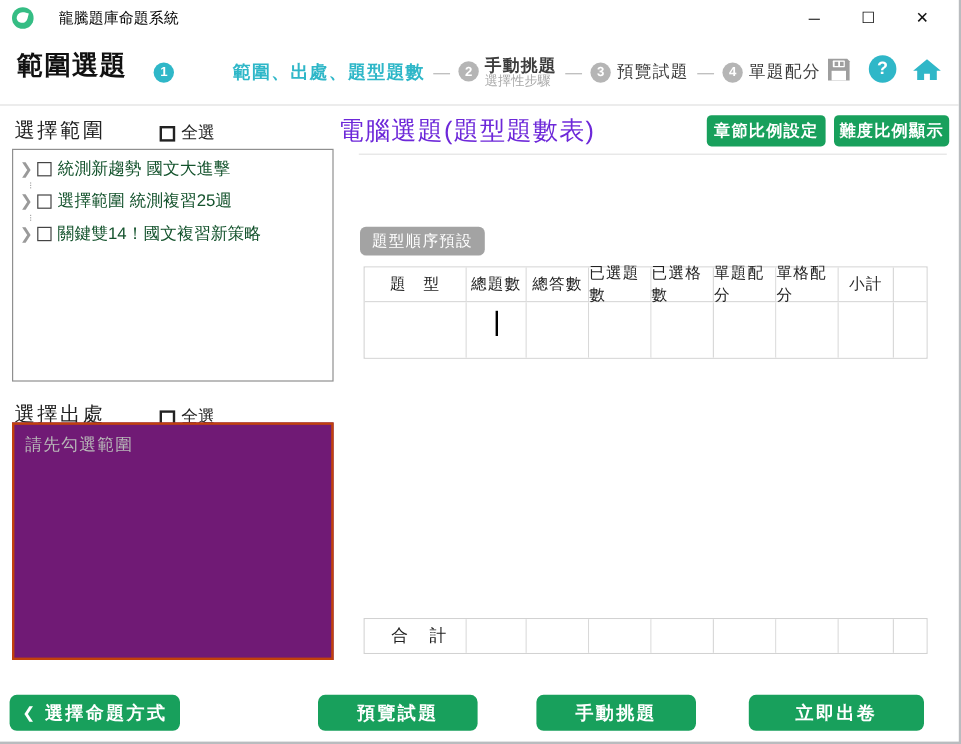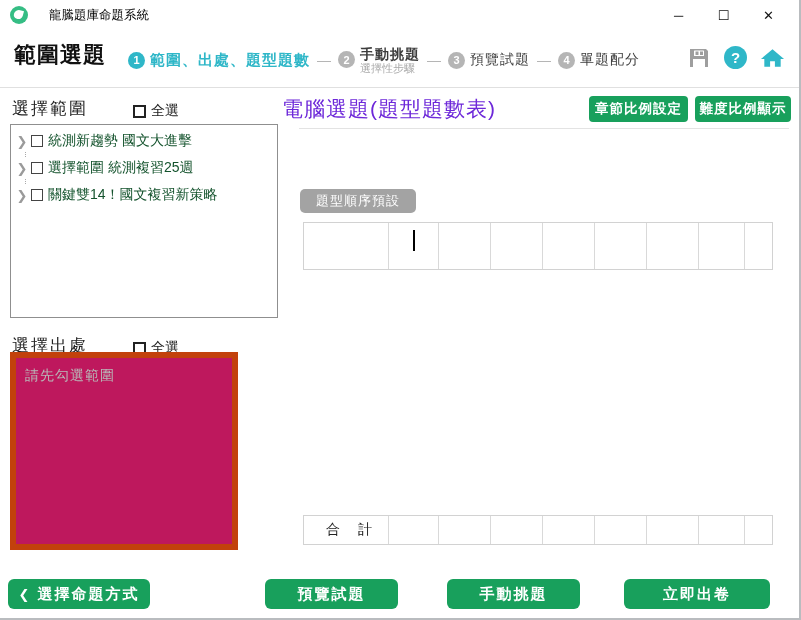--- a/index.html
+++ b/index.html
@@ -25,21 +25,21 @@
     font-size:13px; color:#111; cursor:default; }
 
   
   .page-title { position:absolute; left:14px; top:40px; font-size:22px; font-weight:bold; color:#111; letter-spacing:1px; }
   .steps { position:absolute; left:128px; top:40px; height:40px; display:flex; align-items:center; }
   .step { display:flex; align-items:center; }
   .step-circle { width:17px; height:17px; border-radius:50%; color:#fff; font-size:11px; font-weight:bold;
     display:flex; align-items:center; justify-content:center; margin-right:5px; flex:0 0 auto; }
   .step-circle.active { background:#2fb7c8; }
   .step-circle.idle { background:#b5b5b5; }
-  .step-label-main { font-size:15px; font-weight:bold; color:#2fb7c8; letter-spacing:1px; }
+  .step-label-main { font-size:15px; font-weight:bold; color:#2fb7c8; letter-spacing:1px;margin-left:44px; }
   .step-label { font-size:14px; color:#3c3c3c; letter-spacing:1px; }
   .step-2col { display:flex; flex-direction:column; line-height:1.15; }
   .step-sub { font-size:11px; color:#a9a9a9; }
   .step-dash { color:#b5b5b5; font-size:14px; margin:0 7px; }
   .hdr-icons { position:absolute; right:14px; top:45px; display:flex; align-items:center; gap:13px; }
   .icon-btn { width:25px; height:25px; display:flex; align-items:center; justify-content:center; cursor:pointer; }
   .help-circle { width:23px; height:23px; border-radius:50%; background:#2fb7c8; color:#fff;
     font-size:15px; font-weight:bold; display:flex; align-items:center; justify-content:center; }
   .hdr-divider { position:absolute; left:0; top:87px; width:100%; height:1px; background:#e0e0e0; }
 
@@ -48,34 +48,34 @@
   .chk-row { position:absolute; display:flex; align-items:center; gap:5px; cursor:pointer; }
   .chk-box { width:13px; height:13px; border:2px solid #222; background:#fff; flex:0 0 auto; }
   .chk-label { font-size:14px; color:#222; }
   .tree-box { position:absolute; left:10px; top:124px; width:268px; height:194px;
     border:1px solid #8f8f8f; background:#fff; padding:5px 4px; overflow:hidden; }
   .tree-item { display:flex; align-items:center; height:22px; cursor:pointer; }
   .tree-arrow { color:#9a9a9a; font-size:13px; width:14px; text-align:center; flex:0 0 auto; }
   .tree-chk { width:12px; height:12px; border:1.5px solid #444; background:#fff; margin:0 5px 0 2px; flex:0 0 auto; }
   .tree-label { font-size:14px; color:#14532d; white-space:nowrap; }
   .tree-dots { height:5px; margin-left:10px; border-left:1px dotted #aaa; }
-  .source-box { position:absolute; left:10px; top:352px; width:228px; height:198px;
-    border:6px solid #c2410c; background:#be185d; padding:8px 9px; }
+  .source-box { position:absolute; left:10px; top:352px; width:268px; height:198px;
+    border:2px solid #c2410c; background:#701a75; padding:8px 9px; }
   .placeholder { font-size:14px; color:#b8b8b8; letter-spacing:1px; }
 
   
   .main-title { position:absolute; left:282px; top:95px; font-size:21px; color:#6d28d9; letter-spacing:1px; }
   .btn-green { position:absolute; height:26px; background:#18a05c; color:#fff; border:none; border-radius:4px;
     font-size:13.5px; font-weight:bold; letter-spacing:1px; cursor:pointer;
     display:flex; align-items:center; justify-content:center;
     font-family:"Liberation Sans","DejaVu Sans",sans-serif; }
   .btn-chapter { left:589px; top:96px; width:99px; }
   .btn-difficulty { left:695px; top:96px; width:96px; }
   .main-divider { position:absolute; left:299px; top:128px; width:490px; height:1px; background:#e3e3e3; }
-  .btn-gray { position:absolute; left:300px; top:189px; width:116px; height:24px; background:#a3a3a3; color:#fff;
+  .btn-gray { position:absolute; left:300px; top:189px; width:104px; height:24px; background:#a3a3a3; color:#fff;
     border:none; border-radius:5px; font-size:13px; letter-spacing:1px; cursor:pointer;
     display:flex; align-items:center; justify-content:center;
     font-family:"Liberation Sans","DejaVu Sans",sans-serif; }
 
   .qtable { position:absolute; left:303px; top:222px; width:470px; border:1px solid #d2d2d2; }
   .t-grid { display:grid; grid-template-columns:85px 50px 52px 52px 52px 52px 52px 46px 27px; }
   .t-head .cell { height:29px; border-bottom:1px solid #d2d2d2; font-size:13px; color:#222;
     display:flex; align-items:center; justify-content:center; letter-spacing:1px; }
   .t-row .cell { height:46px; position:relative; }
   .cell { border-right:1px solid #d9d9d9; background:#fff; }
@@ -197,20 +197,31 @@
   </div>
 
   <div class="main-title">電腦選題(題型題數表)</div>
   <button class="btn-green btn-difficulty">難度比例顯示</button>
   <button class="btn-green btn-chapter">章節比例設定</button>
   <div class="main-divider"></div>
 
   <button class="btn-gray">題型順序預設</button>
 
   <div class="qtable">
+    <div class="t-grid t-head">
+      <div class="cell">題　型</div>
+      <div class="cell">總題數</div>
+      <div class="cell">總答數</div>
+      <div class="cell">已選題數</div>
+      <div class="cell">已選格數</div>
+      <div class="cell">單題配分</div>
+      <div class="cell">單格配分</div>
+      <div class="cell">小計</div>
+      <div class="cell"></div>
+    </div>
     <div class="t-grid t-row">
       <div class="cell"></div>
       <div class="cell">
           <span class="caret"></span>
         </div>
       <div class="cell"></div>
       <div class="cell"></div>
       <div class="cell"></div>
       <div class="cell"></div>
       <div class="cell"></div>

